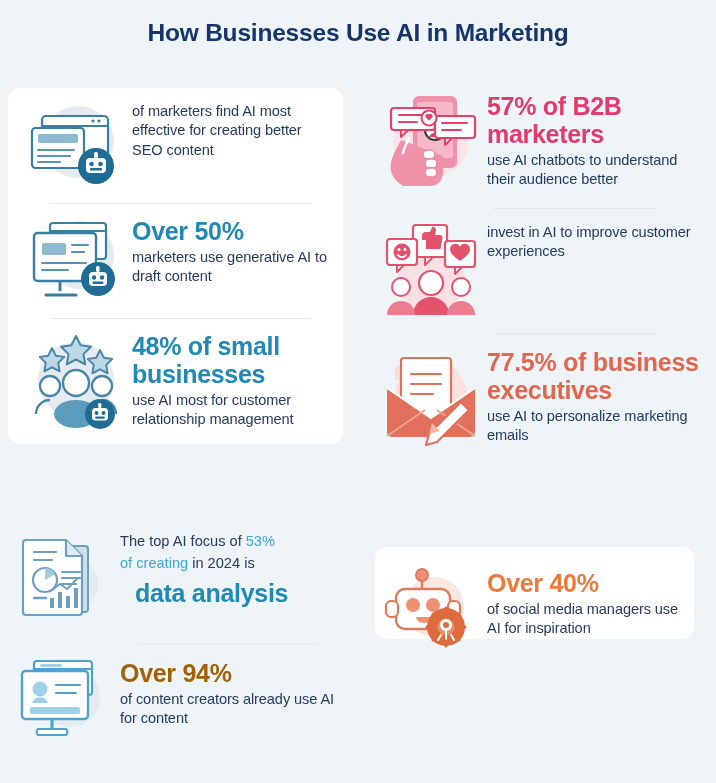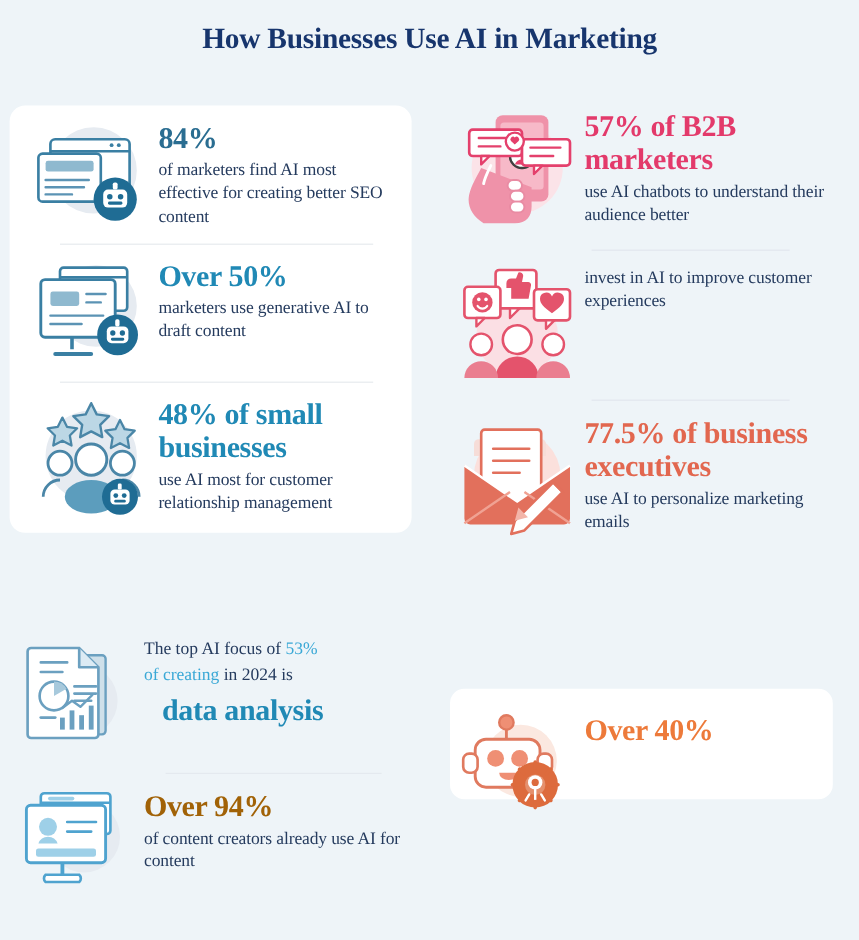--- a/index.html
+++ b/index.html
@@ -12,21 +12,20 @@
     background: #eef4f8;
     font-family: "Liberation Sans", sans-serif;
     overflow: hidden;
     position: relative;
   }
   .page {
     position: relative;
     width: 716px;
     height: 783px;
     box-sizing: border-box;
-    font-family: Liberation Serif, serif;
   }
   .title {
     text-align: center;
     color: #17356d;
     font-size: 24.5px;
     font-weight: bold;
     letter-spacing: -0.2px;
     padding-top: 18px;
     line-height: 1.2;
   }
@@ -116,21 +115,21 @@
   
   .bottom-left {
     position: absolute;
     left: 8px;
     top: 528px;
     width: 340px;
   }
   .bottom-right-card {
     position: absolute;
     left: 375px;
-    top: 574px;
+    top: 547px;
     width: 319px;
     height: 92px;
     border-radius: 12px;
     background: #fff;
   }
   .sep-bottom {
     height: 1px;
     background: #e4e9ef;
     margin: 12px 30px 10px 130px;
   }
@@ -159,21 +158,20 @@
             <path d="M14 52 H50 M14 58 H46 M14 64 H36" stroke="#5b93b4" stroke-width="2" stroke-linecap="round"></path>
             <circle cx="72" cy="68" r="18" fill="#1f6c94"></circle>
             <rect x="62" y="60" width="20" height="15" rx="4" fill="#ffffff"></rect>
             <rect x="70" y="54" width="4" height="6" rx="1.6" fill="#ffffff"></rect>
             <circle cx="67.5" cy="66" r="2.3" fill="#1f6c94"></circle>
             <circle cx="76.5" cy="66" r="2.3" fill="#1f6c94"></circle>
             <rect x="66" y="70" width="12" height="2.6" rx="1.2" fill="#1f6c94"></rect>
           </svg>
         </div>
         <div class="txt">
-          <div class="big c-steel">84%</div>
           <div class="body">of marketers find AI most effective for creating better SEO content</div>
         </div>
       </div>
 
       <div class="divider"></div>
 
       <div class="stat">
         <div class="icon-wrap">
           <svg width="104" height="96" viewBox="0 0 104 96">
             <circle cx="56" cy="42" r="34" fill="#e6ebf1"></circle>
@@ -389,17 +387,18 @@
           <circle cx="66" cy="62" r="19" fill="#dd6b3d"></circle>
           <circle cx="66" cy="62" r="8.5" fill="#ffffff" opacity="0.25"></circle>
           <circle cx="66" cy="60" r="6" fill="#ffffff"></circle>
           <circle cx="66" cy="60" r="3" fill="#dd6b3d"></circle>
           <path d="M66 66 V74 M61 70 l-3 5 M71 70 l3 5" stroke="#ffffff" stroke-width="2" stroke-linecap="round"></path>
           <path d="M66 43 v5 M66 76 v5 M47 62 h5 M80 62 h5 M53 49 l3.5 3.5 M79 49 l-3.5 3.5 M53 75 l3.5-3.5 M79 75 l-3.5-3.5" stroke="#dd6b3d" stroke-width="3" stroke-linecap="round"></path>
         </svg>
       </div>
       <div class="txt">
         <div class="big c-orange">Over 40%</div>
+        <div class="body">of social media managers use AI for inspiration</div>
       </div>
     </div>
   </div>
 
 </div>
 
 </body></html>

